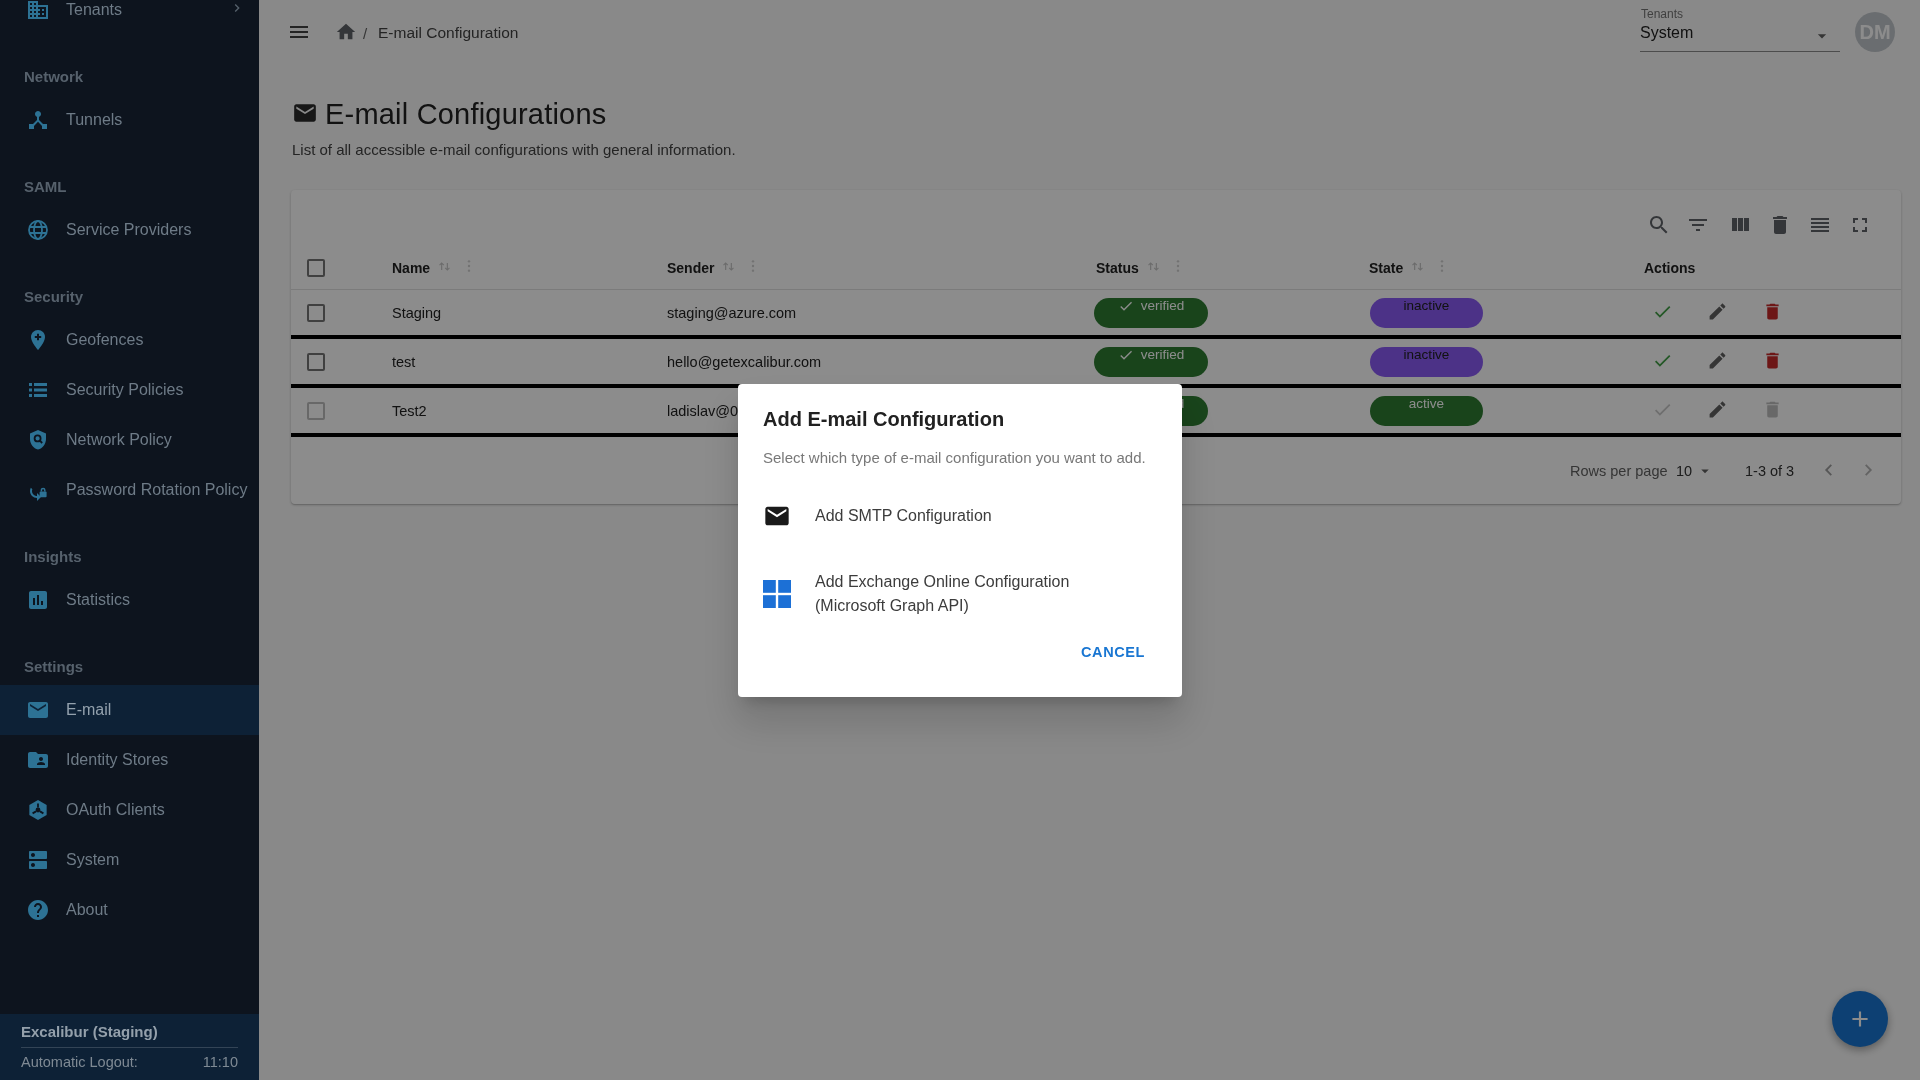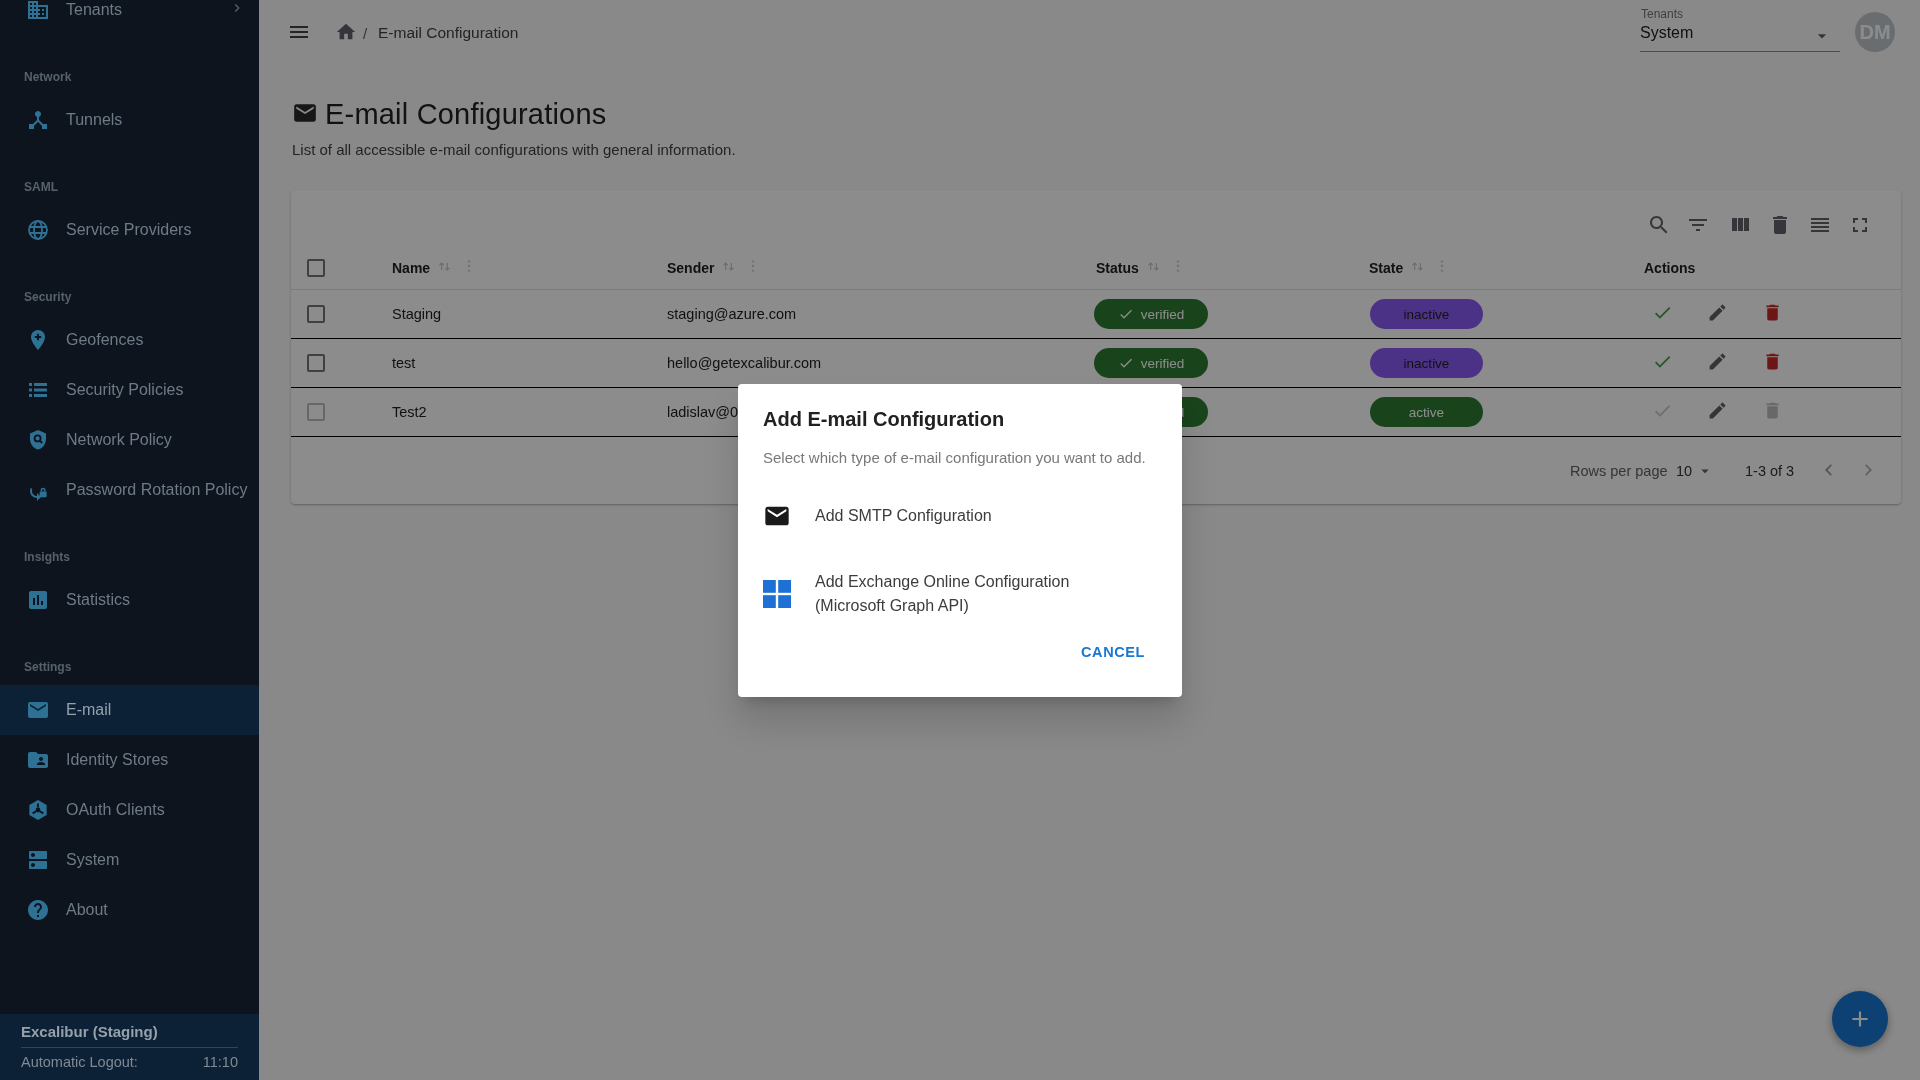--- a/index.html
+++ b/index.html
@@ -8,21 +8,21 @@
 
   
   .sidebar { position:fixed; left:0; top:0; width:259px; height:1080px;
     background:#0d141e; z-index:10; overflow:hidden; }
   .sb-item { display:flex; align-items:center; height:50px; padding-left:26px; cursor:pointer; }
   .sb-item svg { width:24px; height:24px; fill:#2d7294; flex:none; margin-right:16px; }
   .sb-item .lbl { font-size:16px; color:#6e7b87; }
   .sb-item.active { background:#0d2136; }
   .sb-item.active .lbl { color:#93a1ad; }
   .sb-section { height:20px; line-height:20px; margin:32px 0 8px; padding-left:24px;
-    font-size:12px; font-weight:bold; color:#56616c; }
+    font-size:15px; font-weight:bold; color:#56616c; }
   .sb-expand { margin-left:auto; margin-right:14px; }
   .sb-expand svg { width:16px; height:16px; fill:#56616c; margin:0; }
   .sb-footer { position:absolute; bottom:0; left:0; right:0; height:66px;
     background:#0d2136; padding:9px 21px 0 21px; }
   .sb-footer .ttl { font-size:15px; font-weight:bold; color:#94a0ab; }
   .sb-footer .div { border-top:1px solid rgba(255,255,255,0.16); margin:7px 0 6px; }
   .sb-footer .row { display:flex; justify-content:space-between; font-size:14.5px; color:#7f8a94; }
 
   
   .main { position:relative; margin-left:259px; width:1661px; height:1080px; background:#fafafa; }
@@ -49,32 +49,32 @@
 
   
   .card { position:absolute; left:32px; top:190px; width:1610px; height:314px;
     background:#ffffff; border-radius:4px;
     box-shadow:0 1px 3px rgba(0,0,0,0.2), 0 1px 1px rgba(0,0,0,0.12); }
   .tool-ic { position:absolute; top:23px; background:none; border:none; cursor:pointer; padding:0; }
   .tool-ic svg { width:24px; height:24px; fill:#5f6368; }
 
   .thead { position:absolute; left:0; top:56px; width:100%; height:44px;
     border-bottom:1px solid #e0e0e0; }
-  .trow { position:absolute; left:0; width:100%; height:49px; border-bottom:1px solid #000000; }
+  .trow { position:absolute; left:0; width:100%; height:49px; border-bottom:4px solid #000000; }
   .cell { position:absolute; top:0; height:100%; display:flex; align-items:center; }
   .hcell { font-size:14px; font-weight:bold; color:#212121; }
   .ccell { font-size:14.5px; color:#212121; }
   .sort-ic svg { width:17px; height:17px; margin-left:6px; stroke:#c4c4c4; fill:none;
     stroke-width:1.6; }
   .dots-ic svg { width:16px; height:16px; margin-left:8px; fill:#cfcfcf; }
   .cbx { width:18px; height:18px; border:2px solid #757575; border-radius:2px;
     background:transparent; cursor:pointer; }
   .cbx.dim { border-color:#bdbdbd; }
 
-  .chip { height:30px; border-radius:15px; display:flex; align-items:center;
+  .chip { height:30px; border-radius:15px; display:flex; 
     justify-content:center; font-size:13.5px; padding:0 12px; }
   .chip-green { background:#2e7d32; color:#ffffff; min-width:114px; }
   .chip-green svg { width:16px; height:16px; fill:#ffffff; margin-right:7px; }
   .chip-gray { background:#8b5cf6; color:#212121; min-width:113px; }
 
   .act { background:none; border:none; cursor:pointer; padding:0; }
   .act svg { width:21px; height:21px; }
   .act-check svg { fill:#43a047; } .act-edit svg { fill:#616161; } .act-del svg { fill:#c62828; }
   .act.off.act-check svg { fill:#c9c9c9; } .act.off.act-del svg { fill:#bdbdbd; }
 

